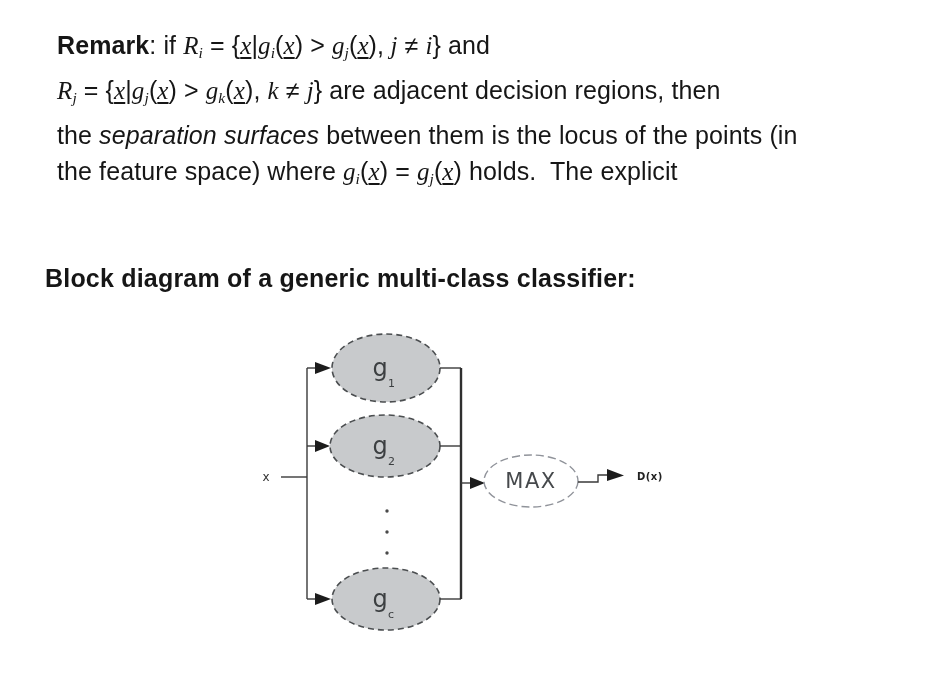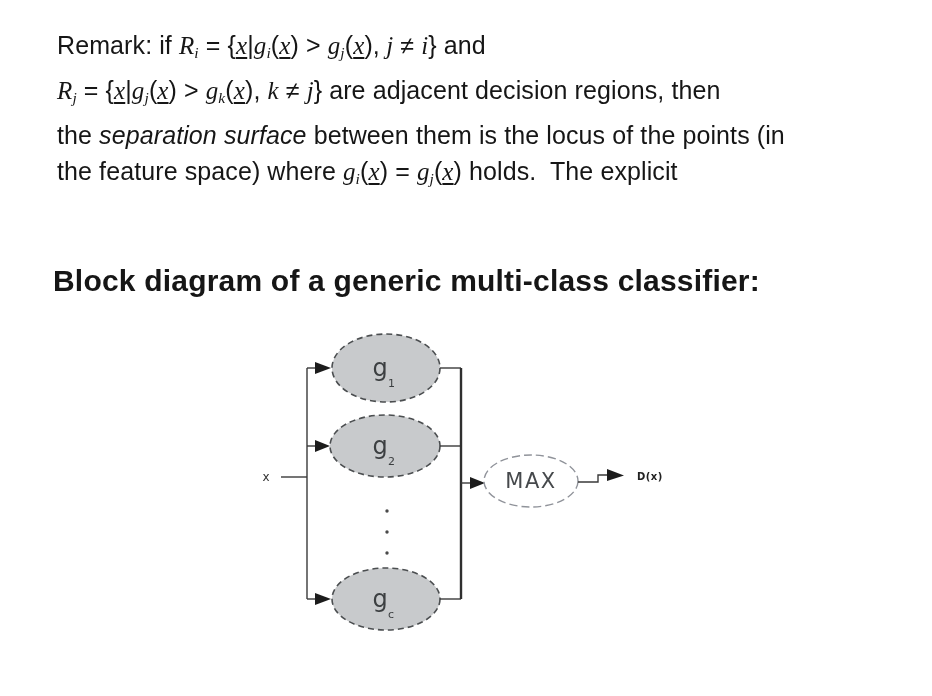--- a/index.html
+++ b/index.html
@@ -8,32 +8,32 @@
     width:932px; height:696px; position:relative; overflow:hidden;
     background:#ffffff; color:#161616;
     font-family:"Liberation Sans", sans-serif;
   }
   .remark {
     position:absolute; left:57px; top:27px;
     font-size:25px; line-height:36.5px; letter-spacing:0.1px;
   }
   .line { white-space:pre; }
   .run { }
-  .s-b  { font-weight:normal; }
+  .s-b  { font-weight:bold; }
   .s-r  { }
   .s-i  { font-style:italic; }
   .s-m  { font-family:"Liberation Serif", serif; font-style:italic; }
   .s-ms { font-family:"Liberation Serif", serif; font-style:italic;
           font-size:0.62em; vertical-align:-0.28em; }
   .s-mu { font-family:"Liberation Serif", serif; font-style:italic;
           text-decoration:underline; text-underline-offset:3px;
           text-decoration-thickness:1.5px; }
   .heading {
-    position:absolute; left:53px; top:264px;
-    font-size:30px; font-weight:bold; letter-spacing:0.2px;
+    position:absolute; left:45px; top:264px;
+    font-size:25px; font-weight:bold; letter-spacing:0.2px;
     white-space:pre;
   }
   .diagram-svg { position:absolute; left:0; top:0; }
   .gnode   { stroke:#4b4e50; stroke-width:1.6; stroke-dasharray:6 4; }
   .maxnode { stroke:#90939a; stroke-width:1.4; stroke-dasharray:8 4; }
   .wire    { stroke:#3a3a3a; stroke-width:1.4; fill:none; }
   .rail    { stroke:#2f2f2f; stroke-width:2.4; fill:none; }
   .arrow   { fill:#1c1c1c; stroke:none; }
   .dot     { fill:#4a4a4a; }
   .t-g   { font-size:24px; fill:#3c3f41; font-family:"DejaVu Sans", sans-serif; }
@@ -45,21 +45,21 @@
            font-family:"DejaVu Sans", sans-serif; }
 </style>
 </head>
 <body>
 
 <div>
 
   <div class="remark">
     <div class="line"><span class="run s-b">Remark</span><span class="run s-r">: if </span><span class="run s-m">R</span><span class="run s-ms">i</span><span class="run s-r"> = {</span><span class="run s-mu">x</span><span class="run s-r">|</span><span class="run s-m">g</span><span class="run s-ms">i</span><span class="run s-r">(</span><span class="run s-mu">x</span><span class="run s-r">) &gt; </span><span class="run s-m">g</span><span class="run s-ms">j</span><span class="run s-r">(</span><span class="run s-mu">x</span><span class="run s-r">),</span><span class="run s-m"> j</span><span class="run s-r"> ≠ </span><span class="run s-m">i</span><span class="run s-r">} and</span></div>
     <div class="line"><span class="run s-m">R</span><span class="run s-ms">j</span><span class="run s-r"> = {</span><span class="run s-mu">x</span><span class="run s-r">|</span><span class="run s-m">g</span><span class="run s-ms">j</span><span class="run s-r">(</span><span class="run s-mu">x</span><span class="run s-r">) &gt; </span><span class="run s-m">g</span><span class="run s-ms">k</span><span class="run s-r">(</span><span class="run s-mu">x</span><span class="run s-r">), </span><span class="run s-m">k</span><span class="run s-r"> ≠ </span><span class="run s-m">j</span><span class="run s-r">} are adjacent decision regions, then</span></div>
-    <div class="line"><span class="run s-r">the </span><span class="run s-i">separation surface</span><span class="run s-r"> between them is the locus of the points (in</span></div>
+    <div class="line"><span class="run s-r">the </span><span class="run s-i">separation surfaces</span><span class="run s-r"> between them is the locus of the points (in</span></div>
     <div class="line"><span class="run s-r">the feature space) where </span><span class="run s-m">g</span><span class="run s-ms">i</span><span class="run s-r">(</span><span class="run s-mu">x</span><span class="run s-r">) = </span><span class="run s-m">g</span><span class="run s-ms">j</span><span class="run s-r">(</span><span class="run s-mu">x</span><span class="run s-r">) holds.  The explicit</span></div>
   </div>
 
   <div class="heading">Block diagram of a generic multi-class classifier:</div>
 
   <svg class="diagram-svg" width="932" height="696" viewBox="0 0 932 696">
 
     <text class="t-x" x="266" y="481" text-anchor="middle">x</text>
     <line class="wire" x1="281" y1="477" x2="307" y2="477"></line>
 

